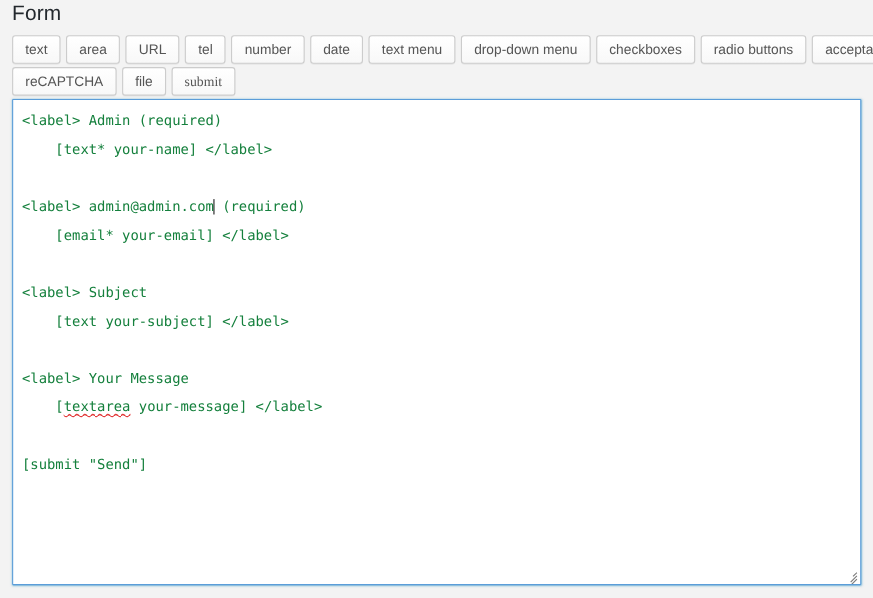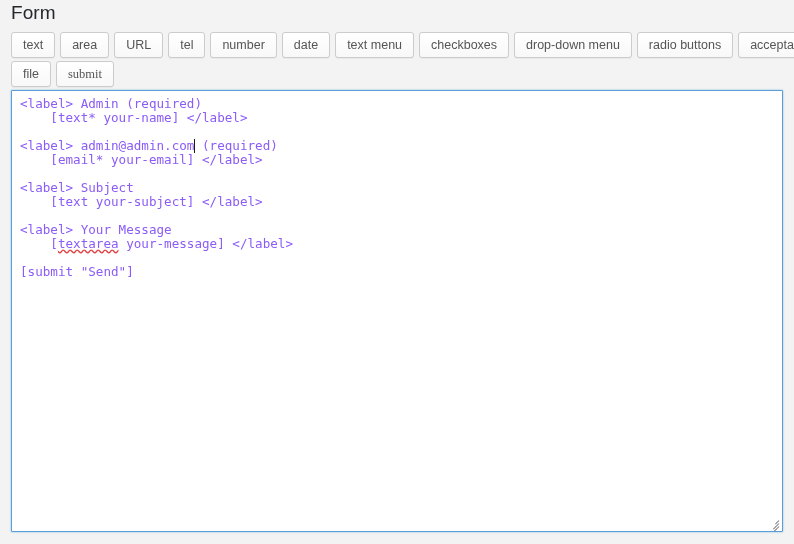--- a/index.html
+++ b/index.html
@@ -96,22 +96,22 @@
     overflow: hidden;
   }
   .code-text {
     position: absolute;
     left: 8px;
     top: 6px;
     right: 8px;
     margin: 0;
     font-family: "DejaVu Sans Mono", "Liberation Mono", monospace;
     font-size: 12.6px;
-    line-height: 14px;
-    color: #8b5cf6;
+    line-height: 26px;
+    color: #15803d;
     white-space: pre;
     tab-size: 4;
   }
   
   .caret {
     display: inline-block;
     width: 1px;
     height: 14px;
     background: #1c1c1c;
     vertical-align: -3px;
@@ -155,28 +155,29 @@
   <div class="tag-toolbar">
 
     <div class="tag-row">
       <button class="tag-button">text</button>
       <button class="tag-button">area</button>
       <button class="tag-button">URL</button>
       <button class="tag-button">tel</button>
       <button class="tag-button">number</button>
       <button class="tag-button">date</button>
       <button class="tag-button">text menu</button>
+      <button class="tag-button">drop-down menu</button>
       <button class="tag-button">checkboxes</button>
-      <button class="tag-button">drop-down menu</button>
       <button class="tag-button">radio buttons</button>
       <button class="tag-button">acceptance</button>
       <button class="tag-button">quiz</button>
     </div>
 
     <div class="tag-row">
+      <button class="tag-button">reCAPTCHA</button>
       <button class="tag-button">file</button>
       <button class="tag-button">submit</button>
     </div>
 
   </div>
 
   <div class="code-area-wrap">
     <div class="code-area">
 
       <div class="code-text"><span>&lt;label&gt; Admin (required)</span>

